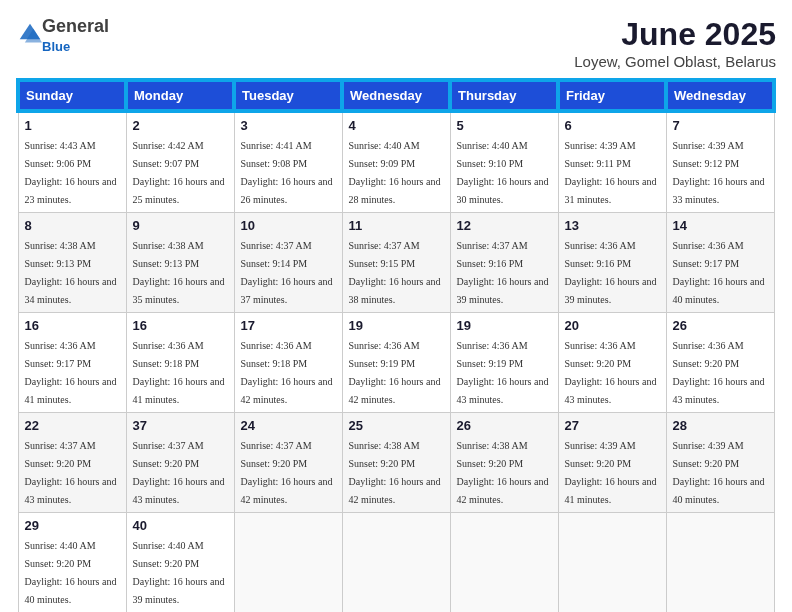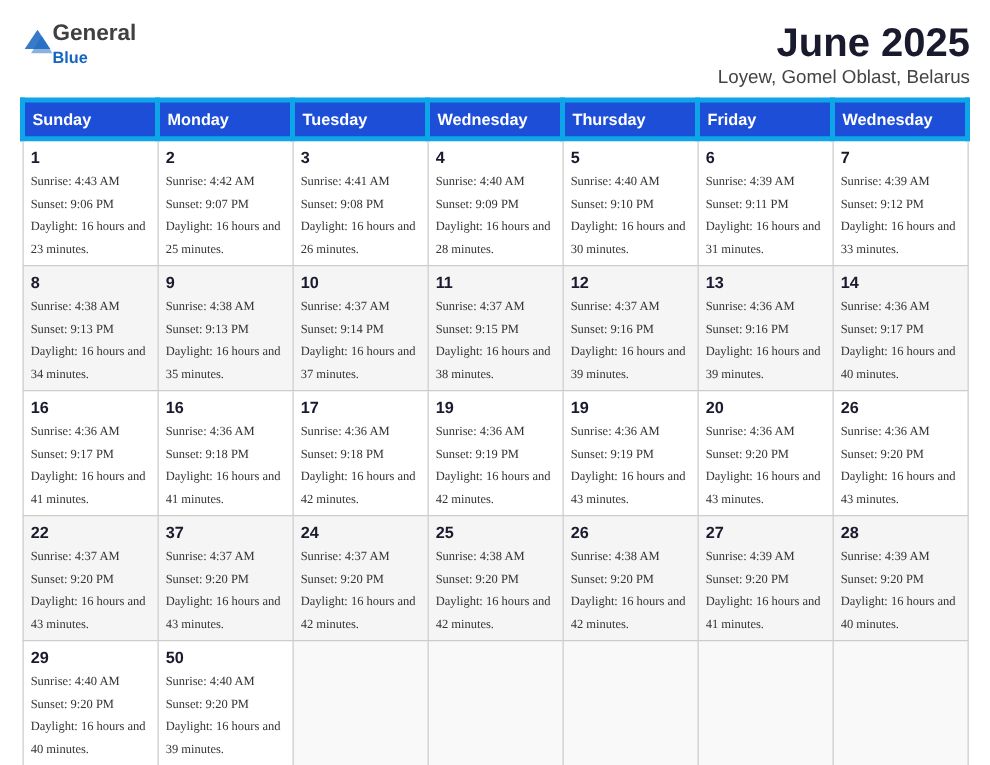--- a/index.html
+++ b/index.html
@@ -241,21 +241,21 @@
         <span class="day-num">28</span>
         <span class="day-info">Sunrise: 4:39 AM<br>Sunset: 9:20 PM<br>Daylight: 16 hours and 40 minutes.</span>
       </td>
       </tr>
       <tr>
         <td>
         <span class="day-num">29</span>
         <span class="day-info">Sunrise: 4:40 AM<br>Sunset: 9:20 PM<br>Daylight: 16 hours and 40 minutes.</span>
       </td>
         <td>
-        <span class="day-num">50</span>
+        <span class="day-num">40</span>
         <span class="day-info">Sunrise: 4:40 AM<br>Sunset: 9:20 PM<br>Daylight: 16 hours and 39 minutes.</span>
       </td>
         <td class="empty-cell"></td>
         <td class="empty-cell"></td>
         <td class="empty-cell"></td>
         <td class="empty-cell"></td>
         <td class="empty-cell"></td>
       </tr>
     </tbody>
 </table>

